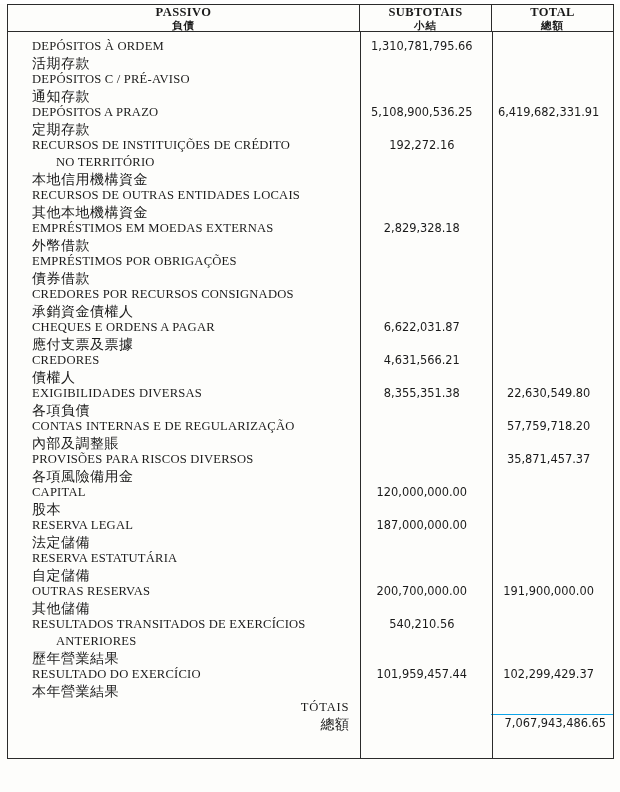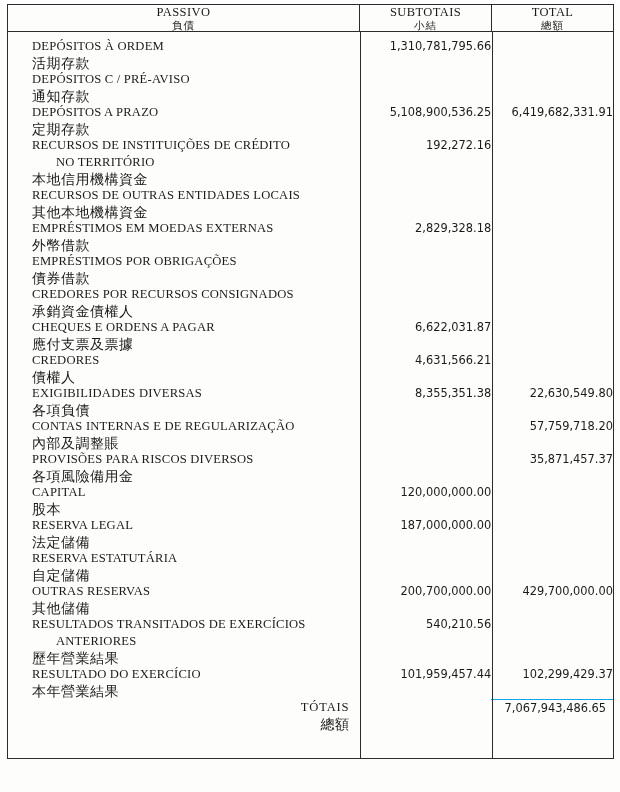--- a/index.html
+++ b/index.html
@@ -29,21 +29,21 @@
   table.balance td, table.balance th {
     border: 1px solid #2b2b2b;
     vertical-align: top;
     padding: 0;
   }
   col.c-label { width: 352px; }
   col.c-sub   { width: 132px; }
   col.c-tot   { width: 122px; }
 
   thead th {
-    font-weight: normal;
+    font-weight: bold;
     text-align: center;
     padding: 3px 0 4px 0;
     line-height: 1.15;
   }
   .hdr-latin {
     font-family: "Liberation Serif", serif;
     font-size: 12.5px;
     letter-spacing: 0.4px;
   }
   .hdr-cjk {
@@ -77,24 +77,25 @@
   }
   .cjk {
     font-family: "DejaVu Sans", sans-serif;
     font-size: 14px;
     line-height: 16px;
     letter-spacing: 0.5px;
     white-space: nowrap;
   }
   .amt {
     box-sizing: border-box;
-    text-align: right;
+    text-align: center;
     font-family: "DejaVu Sans", sans-serif;
     font-size: 11.4px;
     line-height: 17px;
+    padding-right: 7px;
     white-space: nowrap;
   }
   .amt.sub { width: 132px; }
   .amt.tot { width: 122px; }
 
   
   .vline {
     position: absolute;
     top: 0;
     bottom: 0;
@@ -106,21 +107,21 @@
 
   .body-wrap {
     position: relative;
     padding-top: 6px;
     padding-bottom: 2px;
   }
 
   
   .totals-row {
     display: flex;
-    align-items: flex-start;
+    align-items: flex-end;
   }
   .totals-label {
     width: 352px;
     box-sizing: border-box;
     text-align: right;
     padding-right: 10px;
   }
   .totals-label .latin { letter-spacing: 0.8px; }
   .totals-sub { width: 132px; }
   .totals-tot {
@@ -298,21 +299,21 @@
                   </div>
                   <div class="amt sub"></div>
                   <div class="amt tot"></div>
                 </div>
                 <div class="row">
                   <div class="lbl">
                     <div class="latin">OUTRAS RESERVAS</div>
                     <div class="cjk">其他儲備</div>
                   </div>
                   <div class="amt sub">200,700,000.00</div>
-                  <div class="amt tot">429,700,000.00</div>
+                  <div class="amt tot">191,900,000.00</div>
                 </div>
                 <div class="row">
                   <div class="lbl">
                     <div class="latin">RESULTADOS TRANSITADOS DE EXERCÍCIOS</div>
                     <div class="latin" style="padding-left: 24px;">ANTERIORES</div>
                     <div class="cjk">歷年營業結果</div>
                   </div>
                   <div class="amt sub">540,210.56</div>
                   <div class="amt tot"></div>
                 </div>

